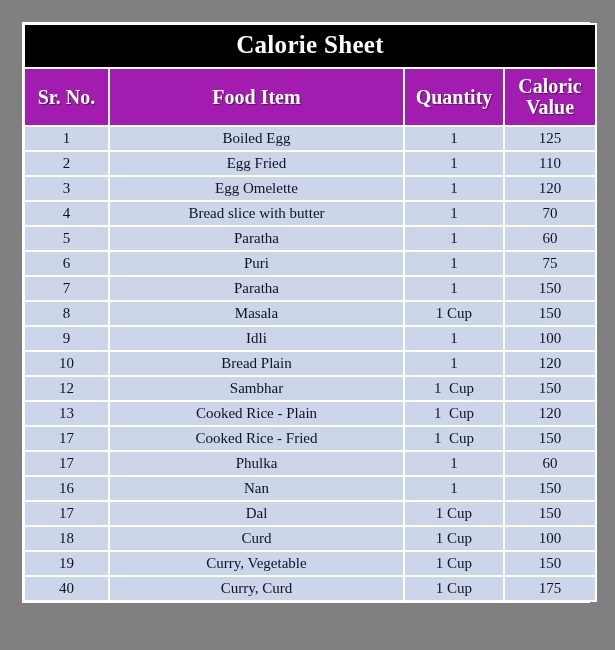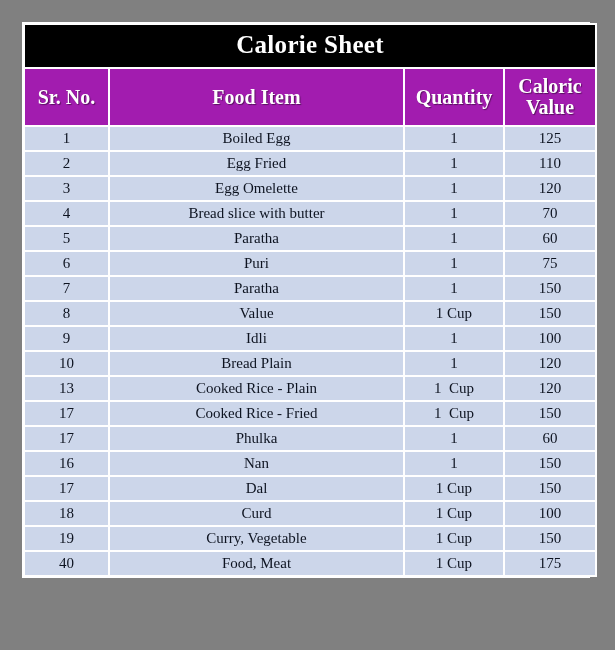--- a/index.html
+++ b/index.html
@@ -150,35 +150,41 @@
             <td class="cal-cell">75</td>
           </tr>
           <tr>
             <td class="sr-cell">7</td>
             <td class="food-cell">Paratha</td>
             <td class="qty-cell">1</td>
             <td class="cal-cell">150</td>
           </tr>
           <tr>
             <td class="sr-cell">8</td>
-            <td class="food-cell">Value</td>
+            <td class="food-cell">Masala</td>
             <td class="qty-cell">1 Cup</td>
             <td class="cal-cell">150</td>
           </tr>
           <tr>
             <td class="sr-cell">9</td>
             <td class="food-cell">Idli</td>
             <td class="qty-cell">1</td>
             <td class="cal-cell">100</td>
           </tr>
           <tr>
             <td class="sr-cell">10</td>
             <td class="food-cell">Bread Plain</td>
             <td class="qty-cell">1</td>
             <td class="cal-cell">120</td>
+          </tr>
+          <tr>
+            <td class="sr-cell">12</td>
+            <td class="food-cell">Sambhar</td>
+            <td class="qty-cell">1  Cup</td>
+            <td class="cal-cell">150</td>
           </tr>
           <tr>
             <td class="sr-cell">13</td>
             <td class="food-cell">Cooked Rice - Plain</td>
             <td class="qty-cell">1  Cup</td>
             <td class="cal-cell">120</td>
           </tr>
           <tr>
             <td class="sr-cell">17</td>
             <td class="food-cell">Cooked Rice - Fried</td>
@@ -210,20 +216,20 @@
             <td class="cal-cell">100</td>
           </tr>
           <tr>
             <td class="sr-cell">19</td>
             <td class="food-cell">Curry, Vegetable</td>
             <td class="qty-cell">1 Cup</td>
             <td class="cal-cell">150</td>
           </tr>
           <tr>
             <td class="sr-cell">40</td>
-            <td class="food-cell">Food, Meat</td>
+            <td class="food-cell">Curry, Curd</td>
             <td class="qty-cell">1 Cup</td>
             <td class="cal-cell">175</td>
           </tr>
         </tbody>
     </table>
   </div>
 </div>
 
 </body></html>

